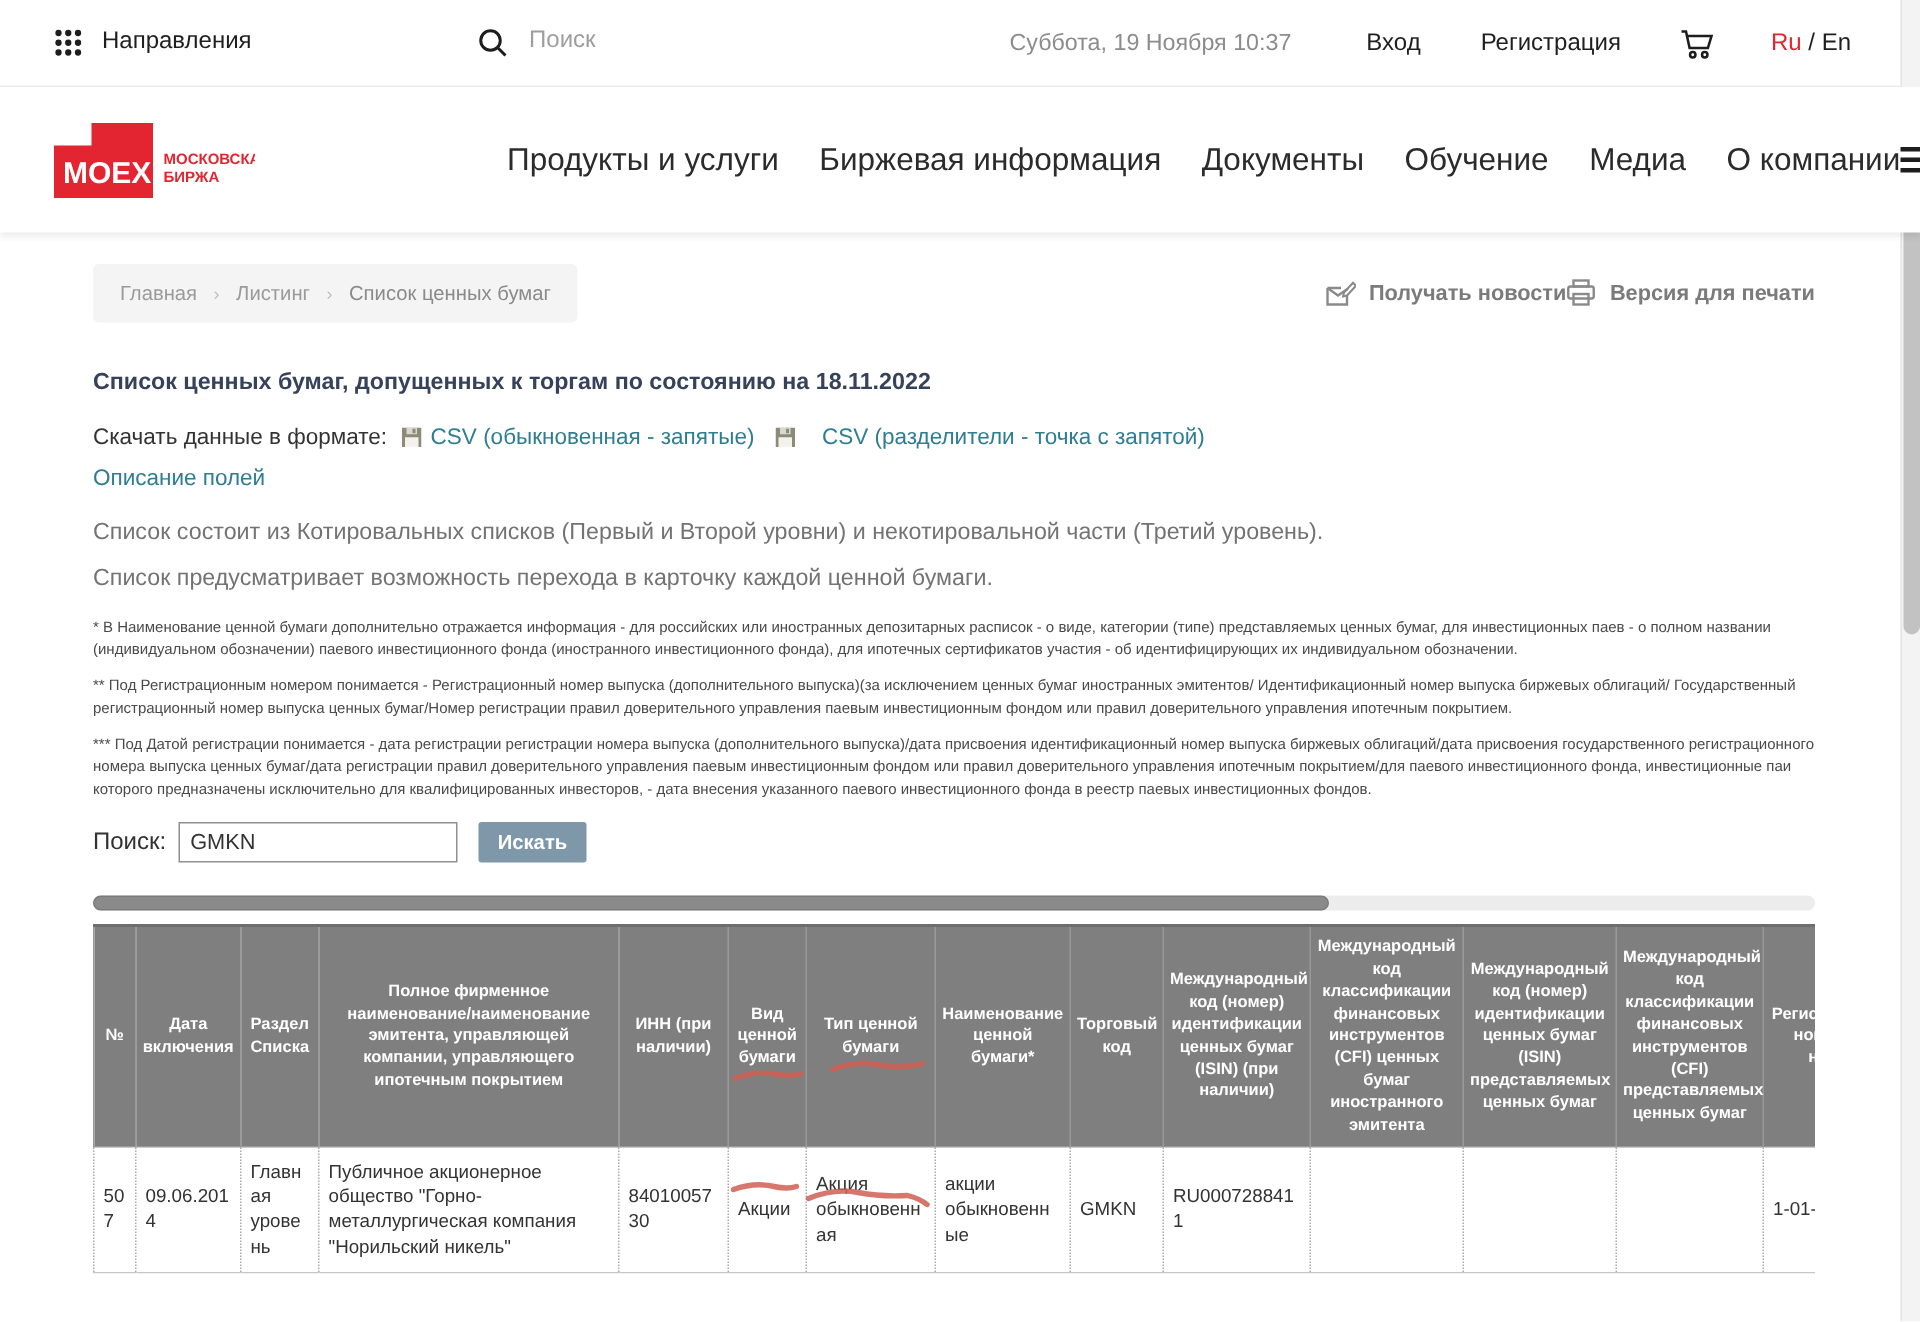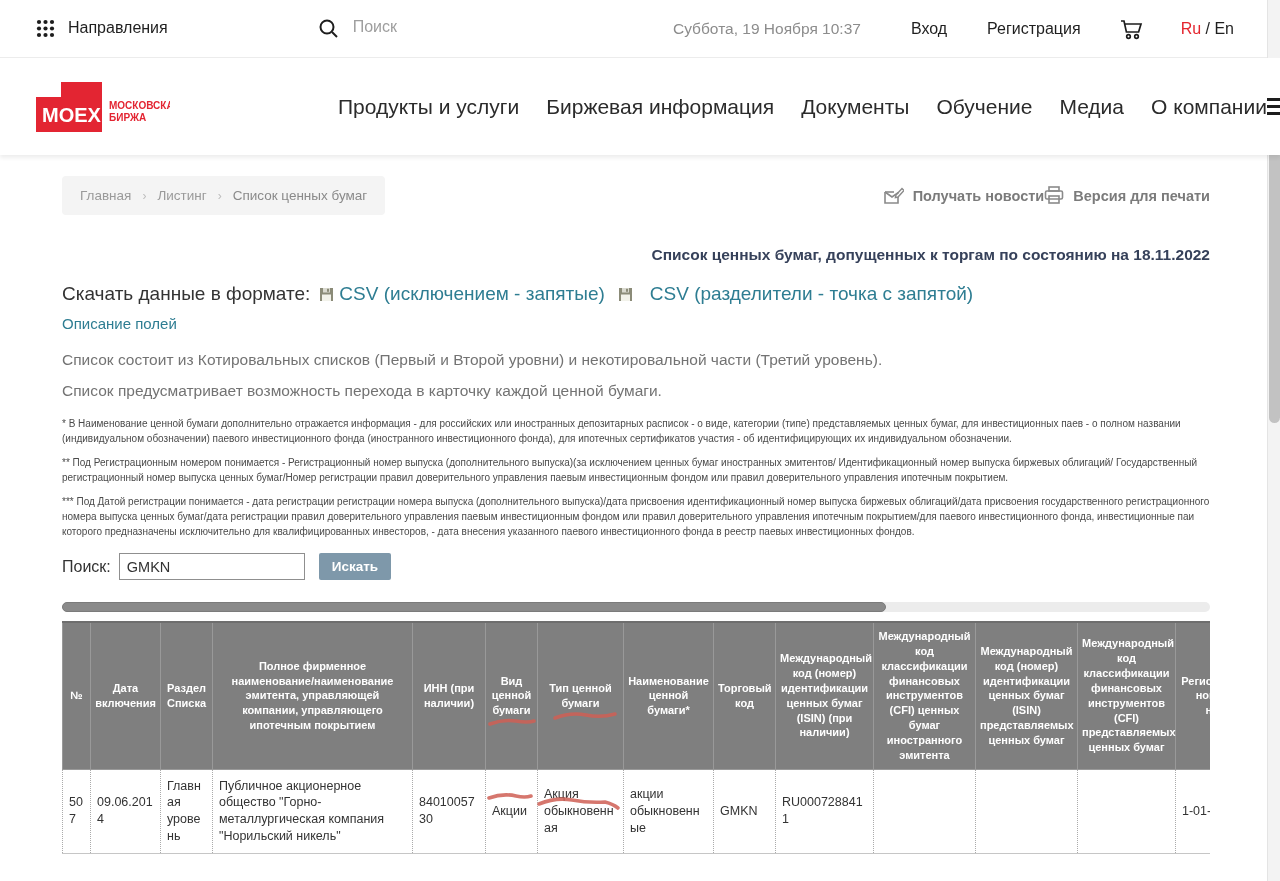--- a/index.html
+++ b/index.html
@@ -42,22 +42,22 @@
   .crumb-row { display:flex; align-items:center; margin-top:21px; }
   .breadcrumb {
     display:flex; align-items:center; gap:11px; background:#f4f4f4;
     border-radius:4px; padding:12px 18px; font-size:13.5px; color:#9a9a9a;
   }
   .breadcrumb .sep { color:#bdbdbd; font-size:12px; }
   .breadcrumb .crumb { cursor:pointer; }
   .breadcrumb .crumb.current { color:#8a8a8a; cursor:default; }
   .crumb-actions { margin-left:auto; display:flex; align-items:center; }
   .action-link { display:flex; align-items:center; gap:9px; color:#7b7b7b; font-weight:bold; font-size:14.5px; cursor:pointer; }
-  .page-title { margin-top:31px; text-align:right; font-size:15.5px; font-weight:bold; color:#36415a; }
-  .download-row { margin-top:19px; display:flex; align-items:center; font-size:19px; color:#333; }
+  .page-title { margin-top:31px; text-align:left; font-size:15.5px; font-weight:bold; color:#36415a; }
+  .download-row { margin-top:19px; display:flex; align-items:center; font-size:15px; color:#333; }
   .download-row .dl-link { color:#2e7d92; cursor:pointer; margin-left:6px; }
   .download-row .dl-link.second { margin-left:18px; }
   .download-row .floppy { margin-left:14px; display:flex; }
   .download-row .floppy.first { margin-left:10px; }
   .fields-link { margin-top:10px; font-size:15px; color:#2e7d92; cursor:pointer; width:fit-content; }
   .body-par { margin-top:19px; font-size:15.5px; color:#737373; }
   .body-par.second { margin-top:13px; }
   .footnotes { margin-top:16px; }
   .footnote { font-size:10px; line-height:1.5; color:#4a4a4a; margin-bottom:9px; }
   
@@ -205,21 +205,21 @@
   <div class="download-row">
     <span>Скачать данные в формате:</span>
     <span class="floppy first">
       <svg width="13" height="13" viewBox="0 0 13 13">
           <rect width="13" height="13" fill="#8b8b78"></rect>
           <rect x="3" y="0" width="7" height="4.5" fill="#d9d9cf"></rect>
           <rect x="7" y="0.8" width="2" height="3" fill="#8b8b78"></rect>
           <rect x="2" y="6.5" width="9" height="6.5" fill="#f2f2ea"></rect>
         </svg>
     </span>
-    <span class="dl-link">CSV (исключением - запятые)</span>
+    <span class="dl-link">CSV (обыкновенная - запятые)</span>
     <span class="floppy">
       <svg width="13" height="13" viewBox="0 0 13 13">
           <rect width="13" height="13" fill="#8b8b78"></rect>
           <rect x="3" y="0" width="7" height="4.5" fill="#d9d9cf"></rect>
           <rect x="7" y="0.8" width="2" height="3" fill="#8b8b78"></rect>
           <rect x="2" y="6.5" width="9" height="6.5" fill="#f2f2ea"></rect>
         </svg>
     </span>
     <span class="dl-link second">CSV (разделители - точка с запятой)</span>
   </div>

